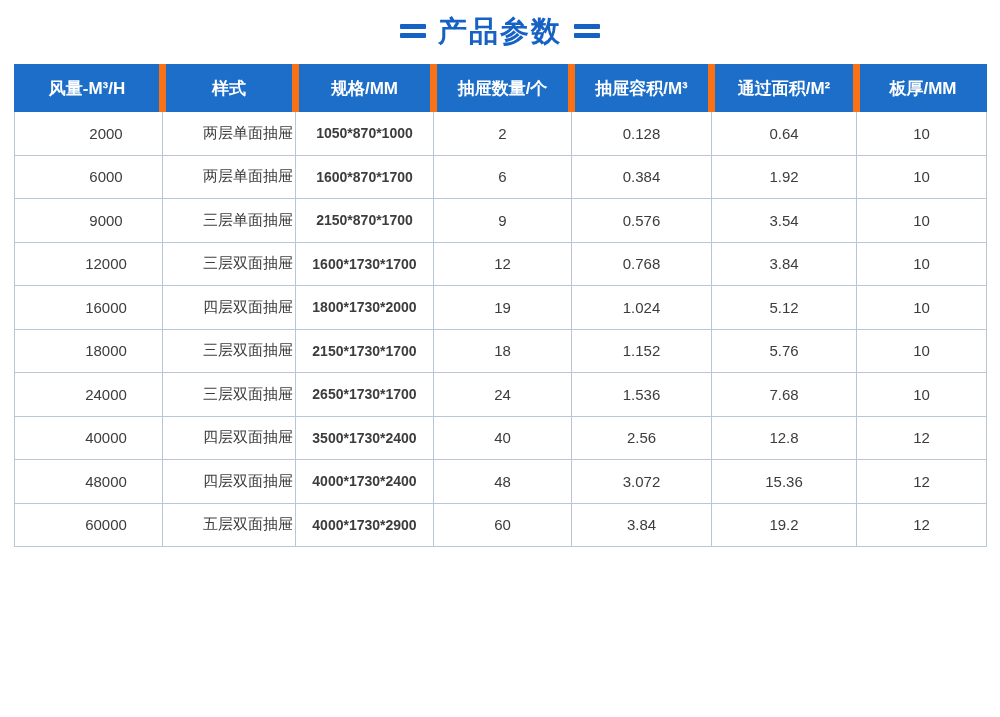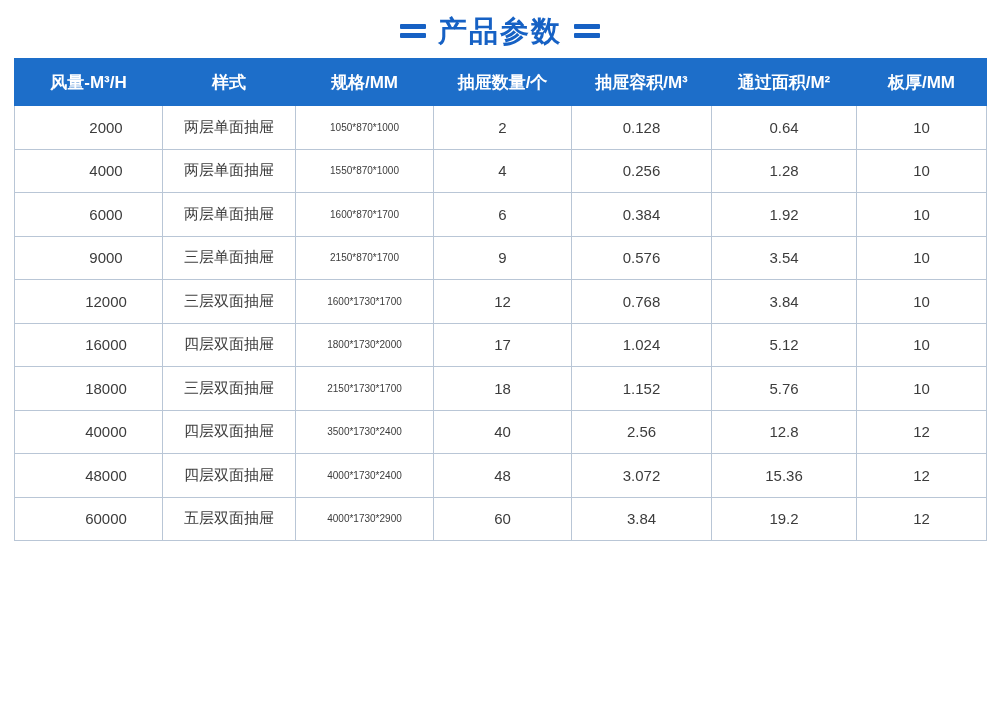--- a/index.html
+++ b/index.html
@@ -54,21 +54,21 @@
     line-height: 1;
   }
   .table-wrap {
     padding: 0 14px;
     box-sizing: border-box;
   }
   table.spec {
     border-collapse: collapse;
     width: 972px;
     table-layout: fixed;
-    margin: 0 auto;
+    margin: 6px auto;
   }
   table.spec th,
   table.spec td {
     border: 1px solid #b9c6d6;
     text-align: center;
     vertical-align: middle;
     color: #3c3c3c;
     font-size: 15px;
     height: 43.5px;
     padding: 0 2px;
@@ -78,25 +78,25 @@
   }
   table.spec thead th {
     background: #1d6ec9;
     color: #ffffff;
     font-weight: bold;
     font-size: 17px;
     height: 47px;
     border: 1px solid #1d6ec9;
   }
   table.spec thead th + th {
-    border-left: 1px solid #f97316;
+    border-left: 7px solid #f97316;
   }
   table.spec td.c0 { width: 148px; padding-left: 37px; }
-  table.spec td.c1 { width: 133px; }
-  table.spec td.c2 { width: 138px; font-size: 10px; }
+  table.spec td.c1 { width: 133px; text-align: right; }
+  table.spec td.c2 { width: 138px; font-size: 14px; font-weight: bold; }
   table.spec td.c3 { width: 138px; }
   table.spec td.c4 { width: 140px; }
   table.spec td.c5 { width: 145px; }
   table.spec td.c6 { width: 130px; }
   table.spec col.c0 { width: 148px; }
   table.spec col.c1 { width: 133px; }
   table.spec col.c2 { width: 138px; }
   table.spec col.c3 { width: 138px; }
   table.spec col.c4 { width: 140px; }
   table.spec col.c5 { width: 145px; }
@@ -139,29 +139,20 @@
         <tr>
           <td class="c0">2000</td>
           <td class="c1">两层单面抽屉</td>
           <td class="c2">1050*870*1000</td>
           <td class="c3">2</td>
           <td class="c4">0.128</td>
           <td class="c5">0.64</td>
           <td class="c6">10</td>
         </tr>
         <tr>
-          <td class="c0">4000</td>
-          <td class="c1">两层单面抽屉</td>
-          <td class="c2">1550*870*1000</td>
-          <td class="c3">4</td>
-          <td class="c4">0.256</td>
-          <td class="c5">1.28</td>
-          <td class="c6">10</td>
-        </tr>
-        <tr>
           <td class="c0">6000</td>
           <td class="c1">两层单面抽屉</td>
           <td class="c2">1600*870*1700</td>
           <td class="c3">6</td>
           <td class="c4">0.384</td>
           <td class="c5">1.92</td>
           <td class="c6">10</td>
         </tr>
         <tr>
           <td class="c0">9000</td>
@@ -178,32 +169,41 @@
           <td class="c2">1600*1730*1700</td>
           <td class="c3">12</td>
           <td class="c4">0.768</td>
           <td class="c5">3.84</td>
           <td class="c6">10</td>
         </tr>
         <tr>
           <td class="c0">16000</td>
           <td class="c1">四层双面抽屉</td>
           <td class="c2">1800*1730*2000</td>
-          <td class="c3">17</td>
+          <td class="c3">19</td>
           <td class="c4">1.024</td>
           <td class="c5">5.12</td>
           <td class="c6">10</td>
         </tr>
         <tr>
           <td class="c0">18000</td>
           <td class="c1">三层双面抽屉</td>
           <td class="c2">2150*1730*1700</td>
           <td class="c3">18</td>
           <td class="c4">1.152</td>
           <td class="c5">5.76</td>
+          <td class="c6">10</td>
+        </tr>
+        <tr>
+          <td class="c0">24000</td>
+          <td class="c1">三层双面抽屉</td>
+          <td class="c2">2650*1730*1700</td>
+          <td class="c3">24</td>
+          <td class="c4">1.536</td>
+          <td class="c5">7.68</td>
           <td class="c6">10</td>
         </tr>
         <tr>
           <td class="c0">40000</td>
           <td class="c1">四层双面抽屉</td>
           <td class="c2">3500*1730*2400</td>
           <td class="c3">40</td>
           <td class="c4">2.56</td>
           <td class="c5">12.8</td>
           <td class="c6">12</td>

